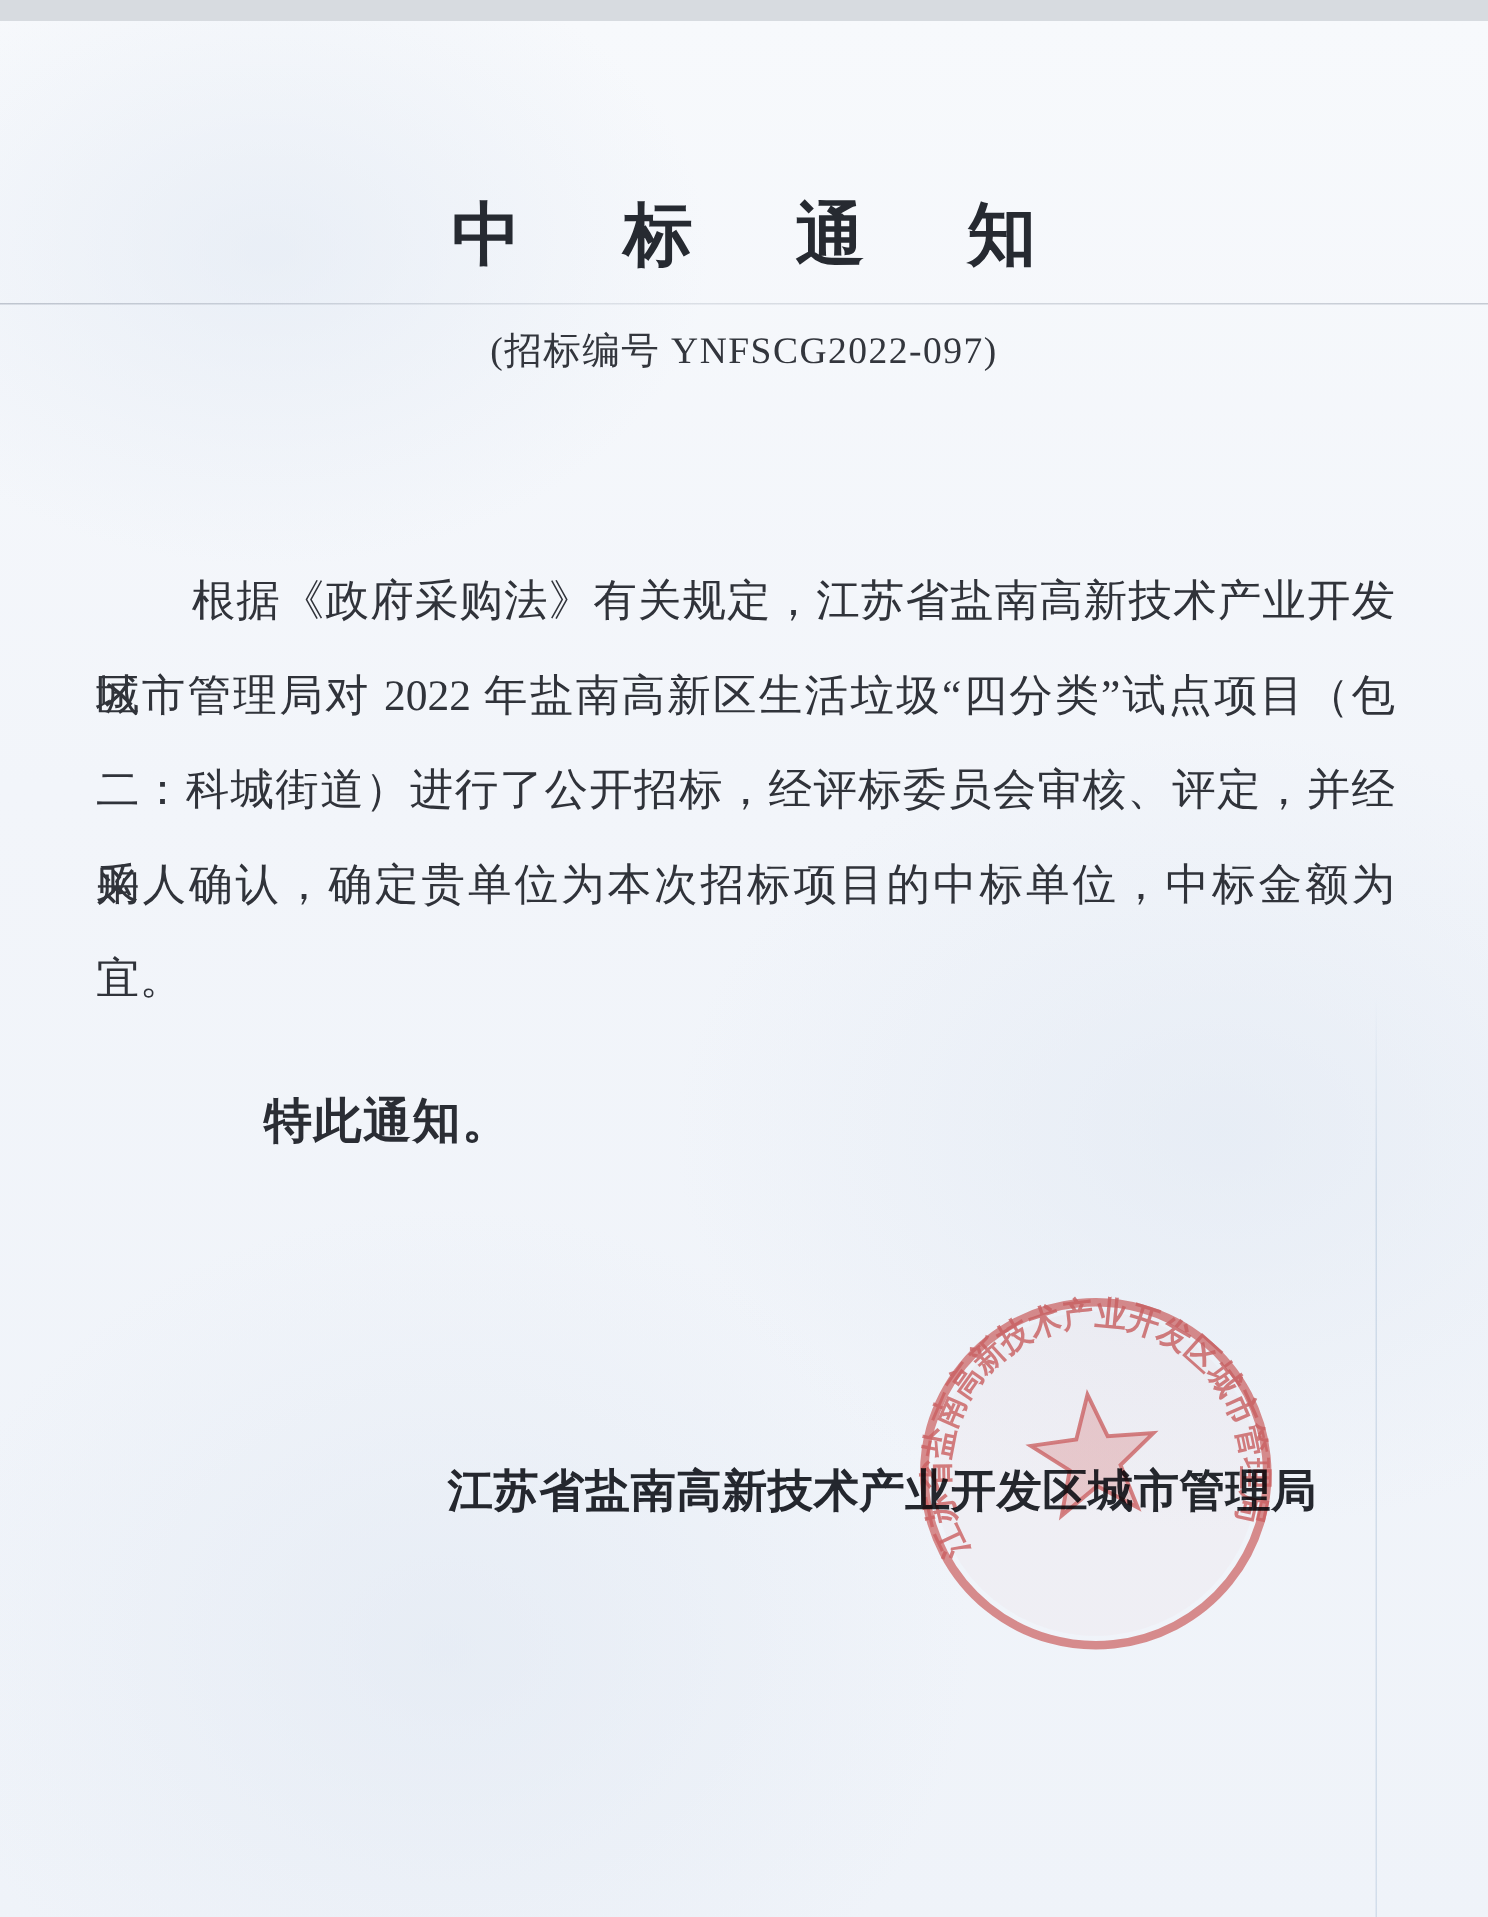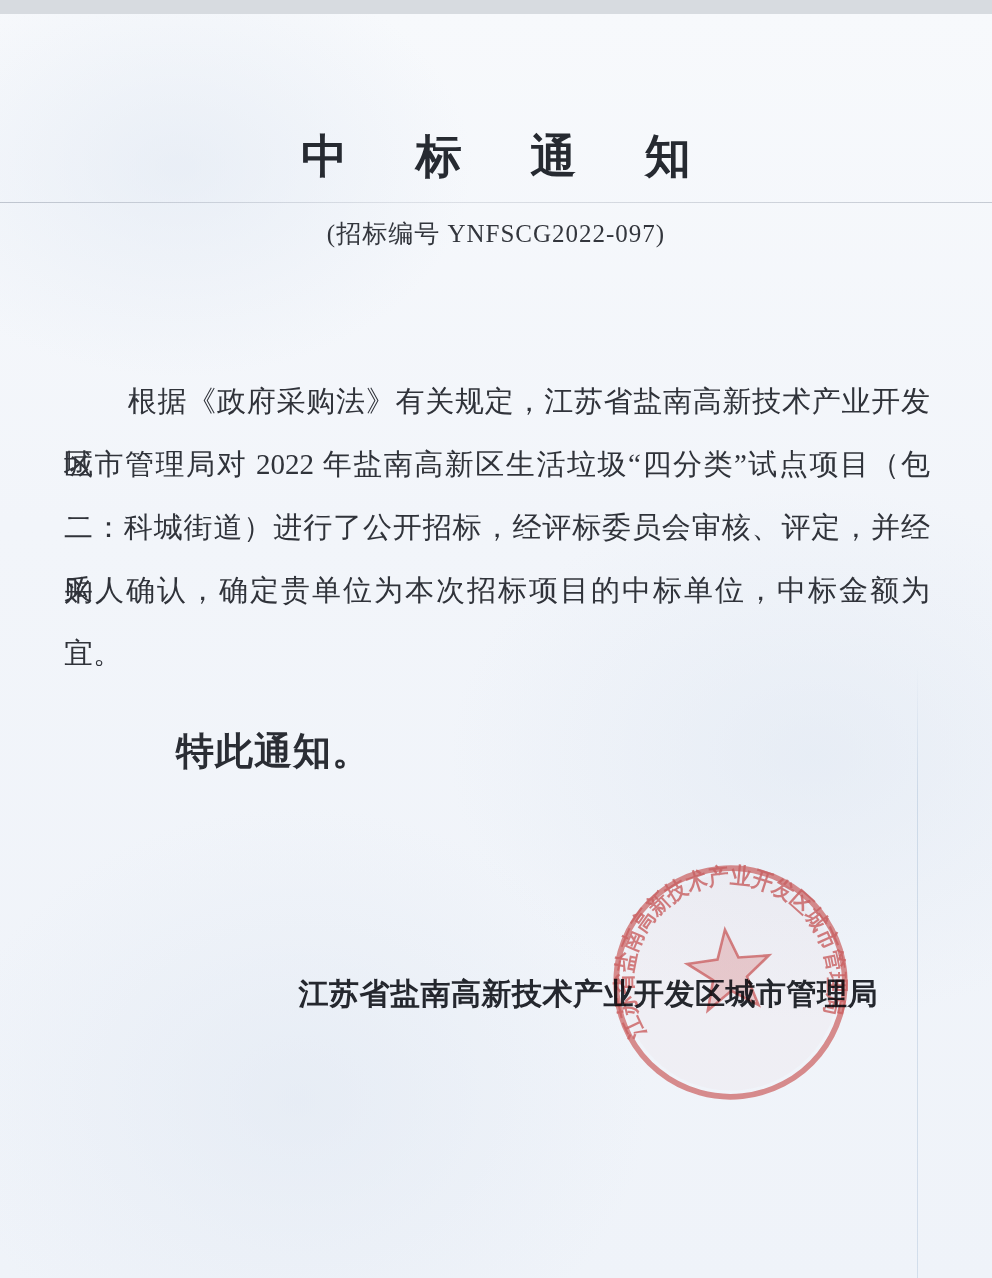--- a/index.html
+++ b/index.html
@@ -52,21 +52,21 @@
     white-space:nowrap;
   }
   .body-line.justified{
     text-align:justify;
     text-align-last:justify;
     white-space:normal;
   }
   .body-line.indent{ text-indent:2.2em; }
   .closing{
     position:absolute;top:712px;left:176px;
-    font-size:38px;font-weight:600;color:#2a2d34;
+    font-size:32px;font-weight:600;color:#2a2d34;
     letter-spacing:1px;
   }
   .signer{
     position:absolute;top:960px;right:114px;
     font-size:30px;font-weight:600;color:#24272e;
     letter-spacing:0.5px;
     z-index:2;
   }
   .sign-date{
     position:absolute;top:1026px;right:120px;

